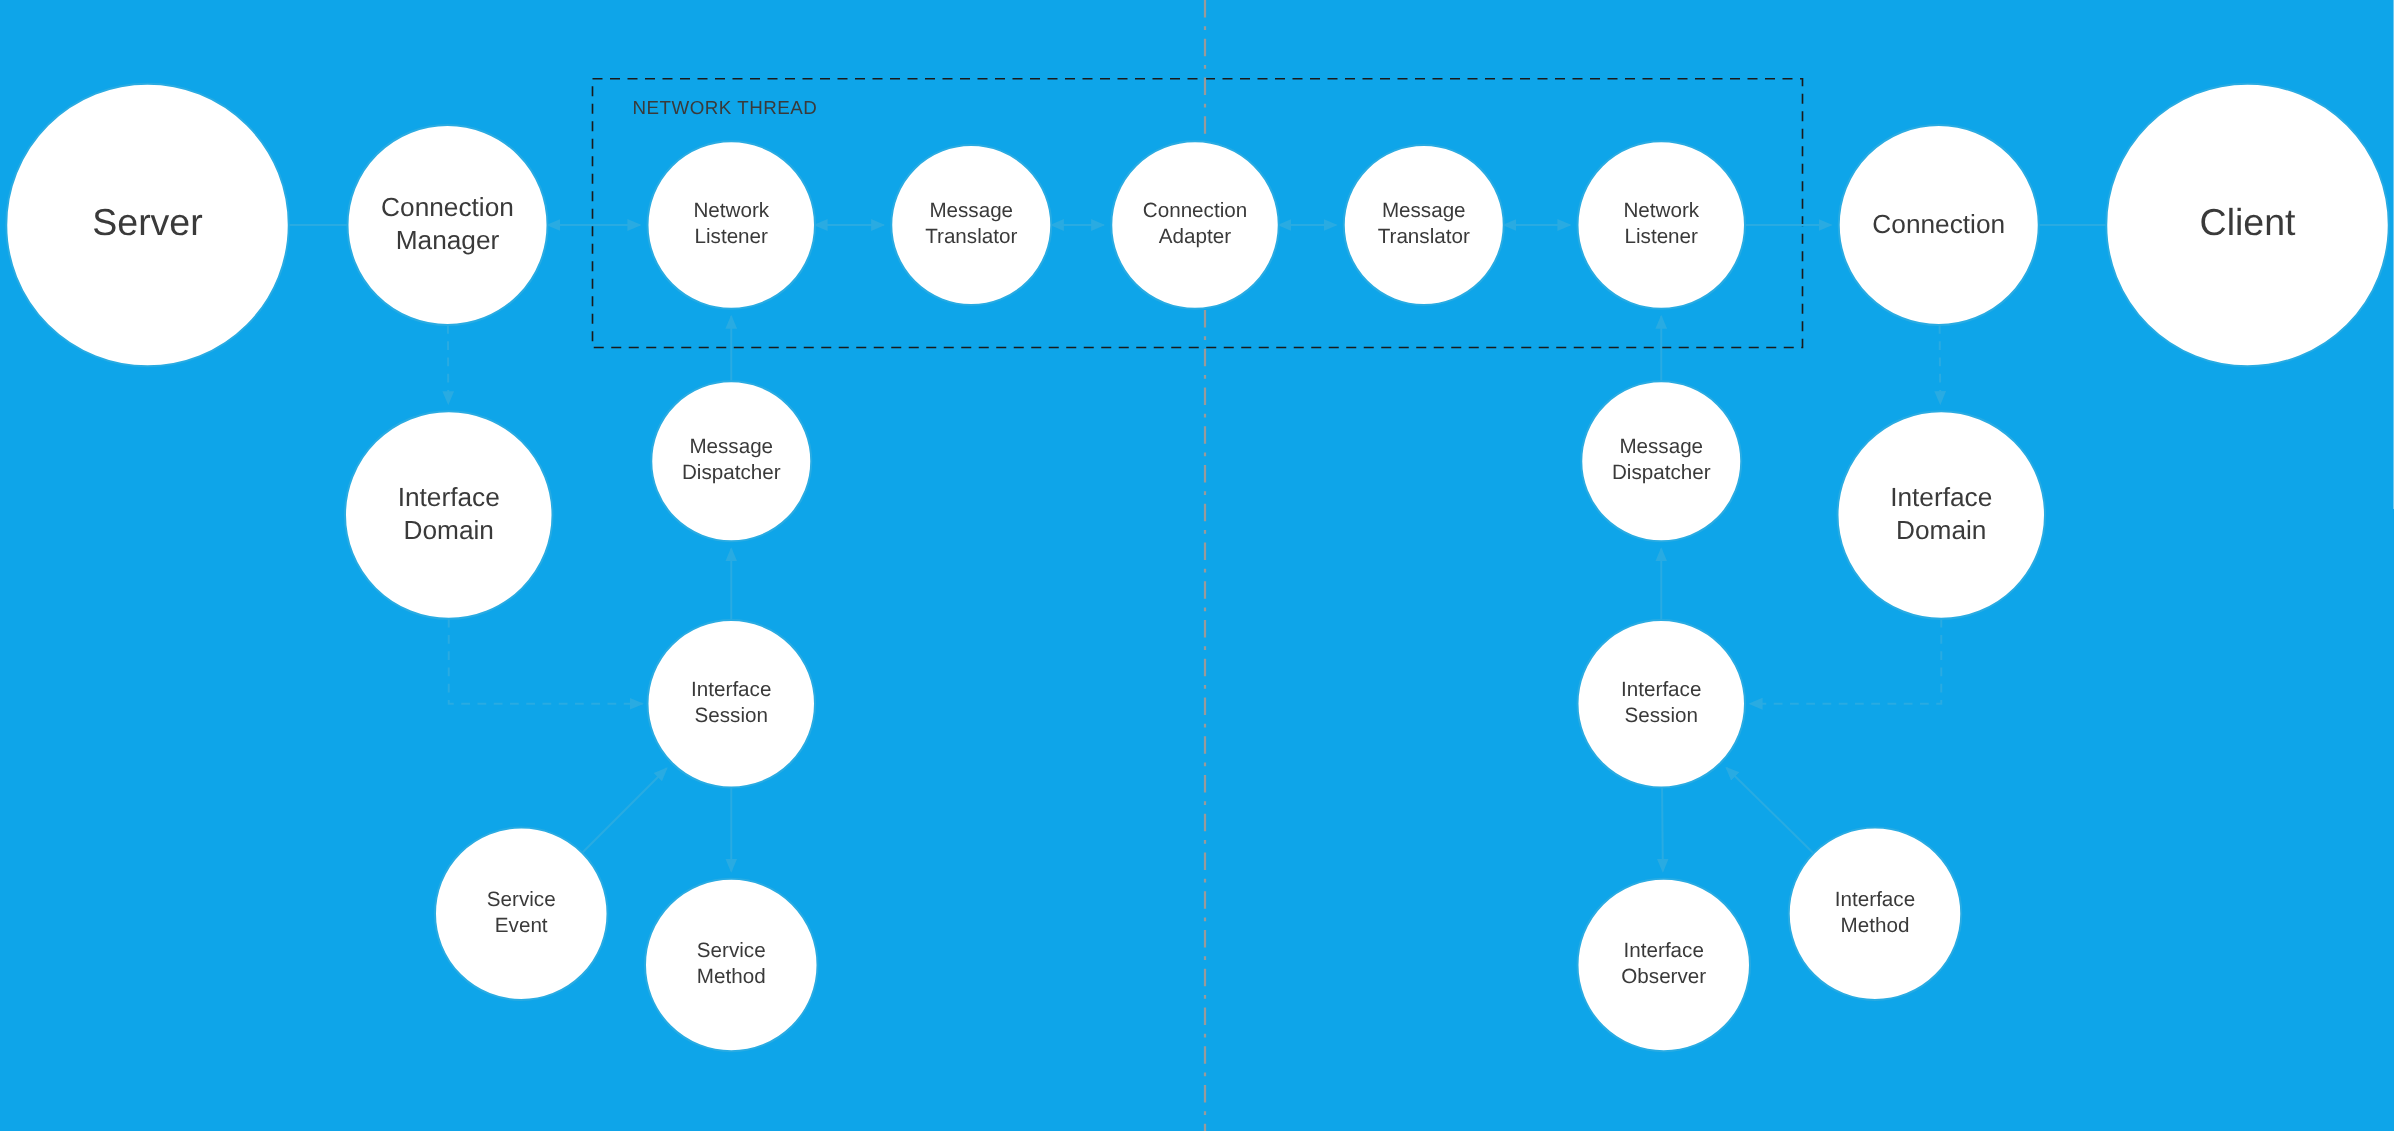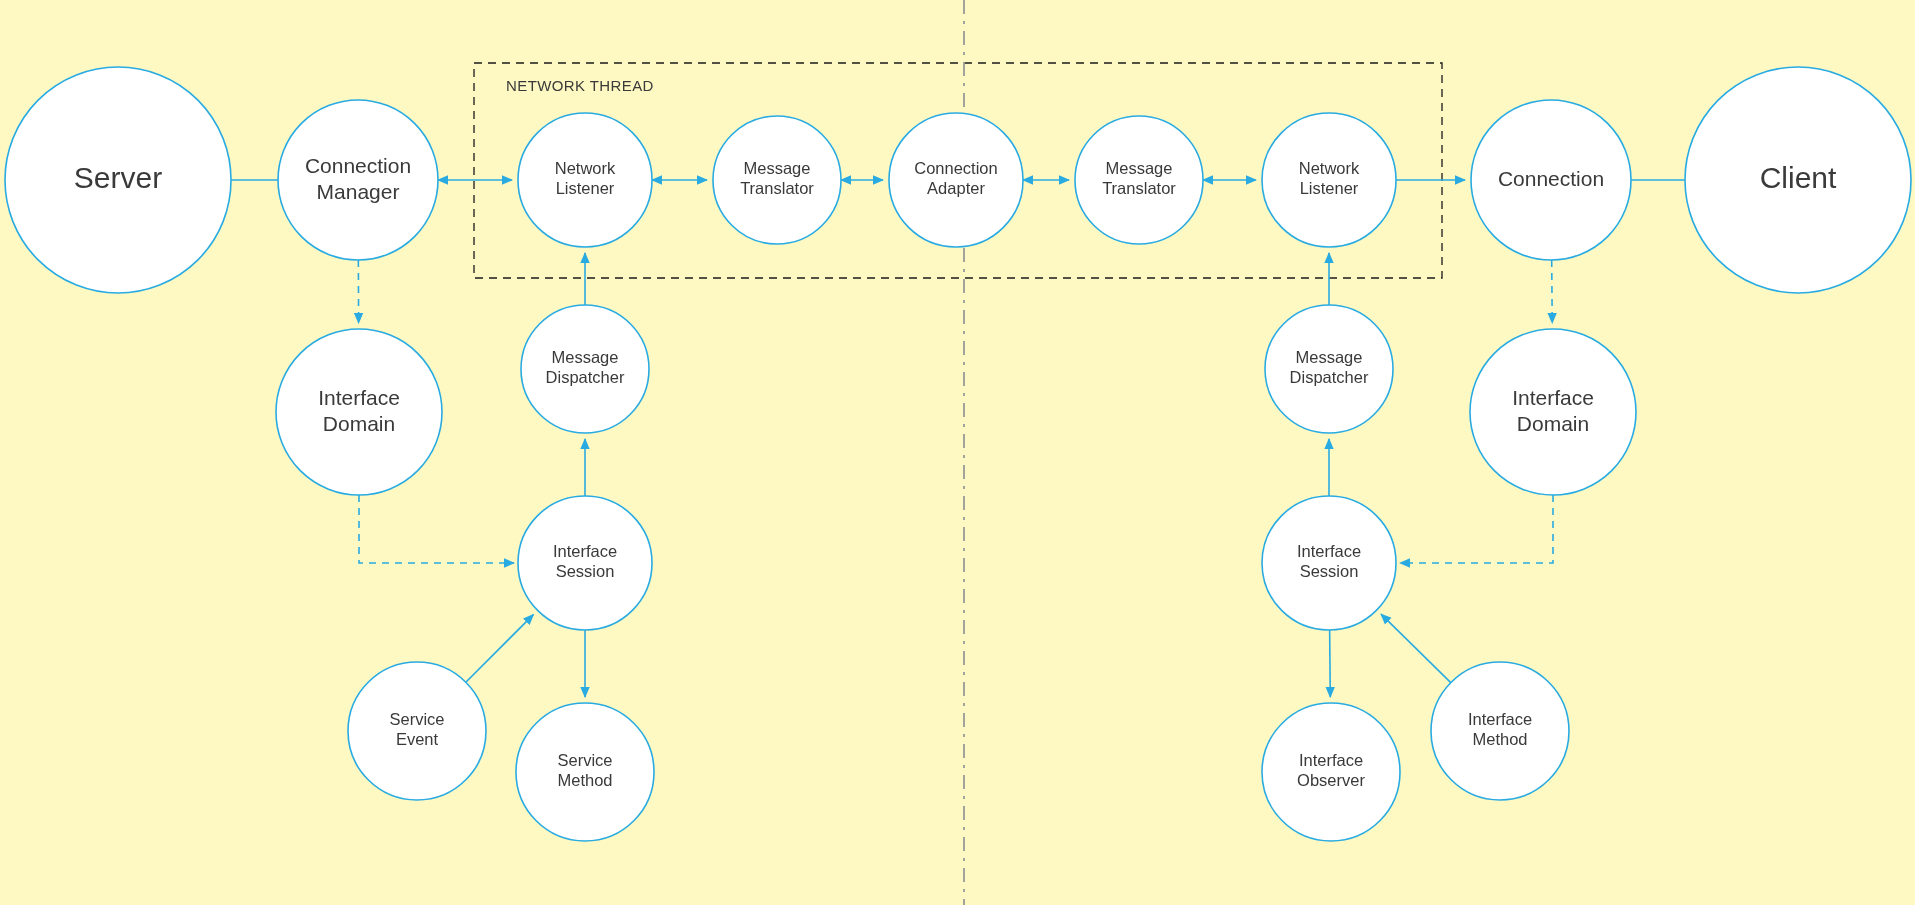--- a/index.html
+++ b/index.html
@@ -10,21 +10,21 @@
   body {
     width: 1915px;
     height: 905px;
     font-family: "Liberation Sans", sans-serif;
     overflow: hidden;
   }
   #diagram-root {
     position: relative;
     width: 1915px;
     height: 905px;
-    background: #fef9c3;
+    background: #0ea5e9;
   }
   svg.canvas {
     display: block;
     width: 1915px;
     height: 905px;
   }
   .node-circle {
     fill: #ffffff;
     stroke: #29ABE2;
     stroke-width: 1.6;

